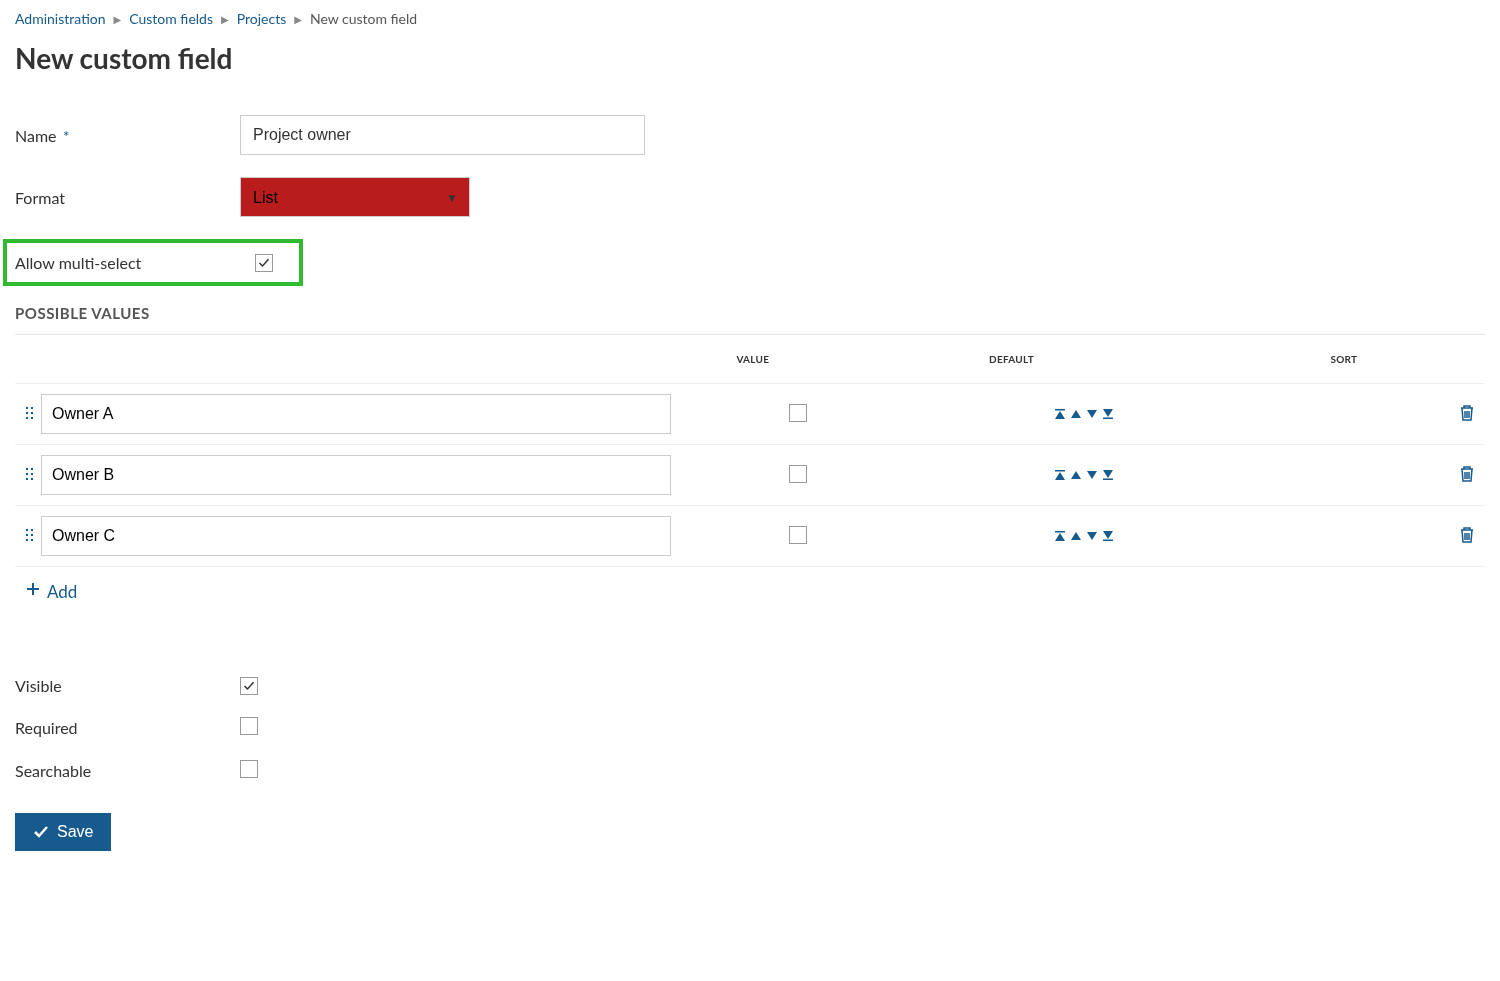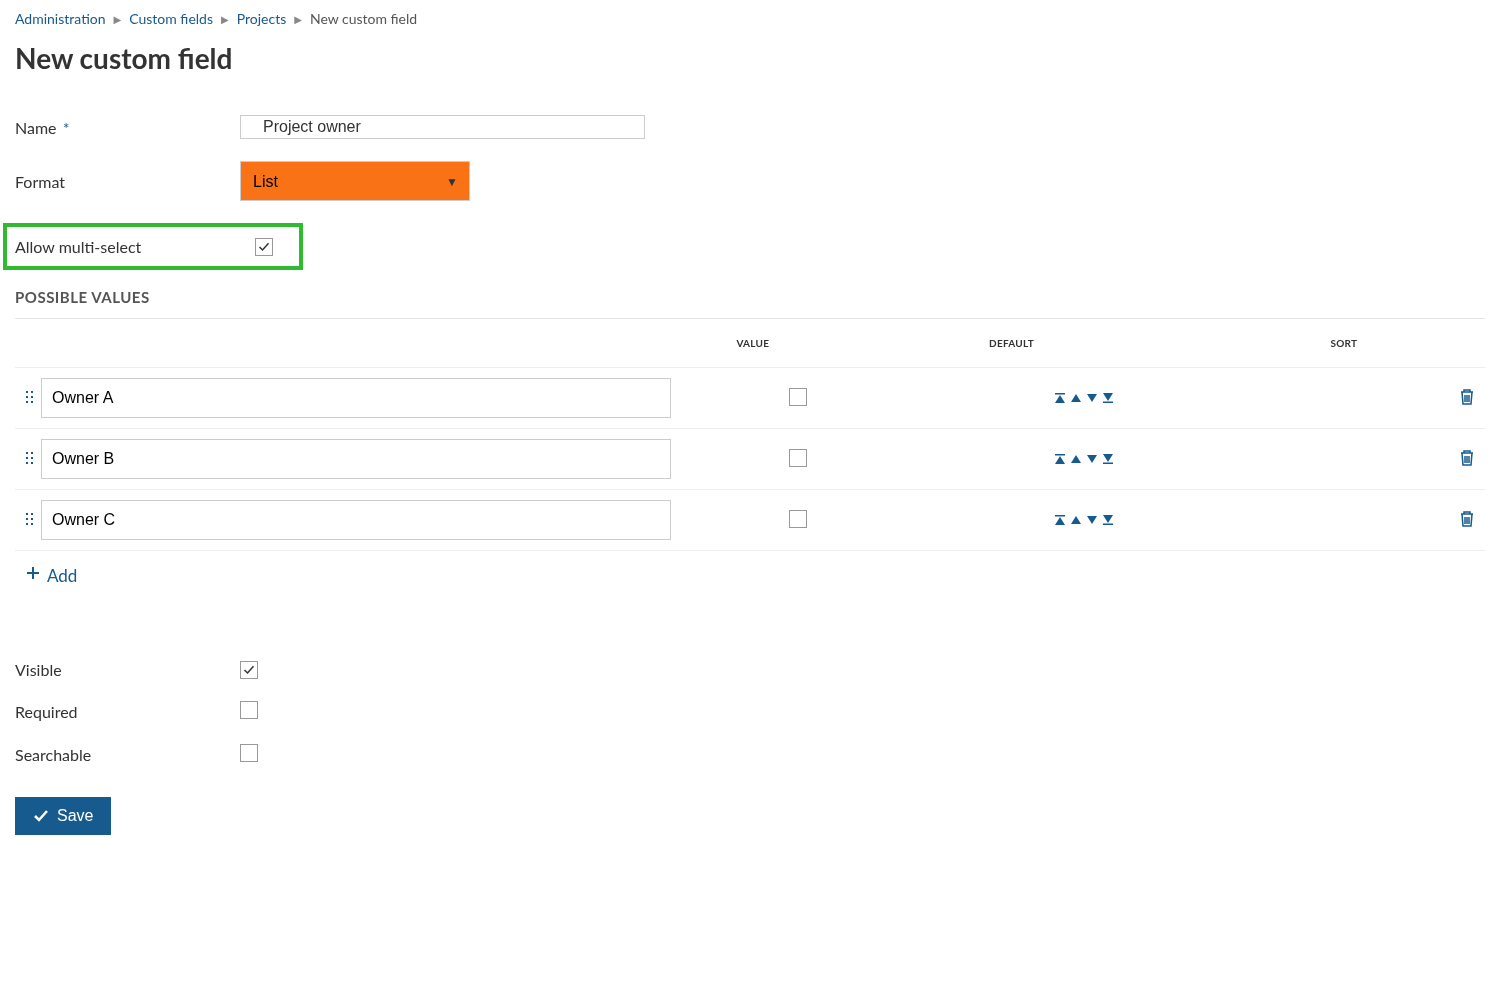--- a/index.html
+++ b/index.html
@@ -42,40 +42,40 @@
     width: 225px;
     font-size: 16px;
     color: #333;
   }
   .form-row .row-label .req { color: #175a8e; margin-left: 2px; }
   .form-row .row-control {
     flex: 1;
   }
   input[type=text].text-input {
     width: 405px;
-    height: 24px;
-    padding: 6px 22px;
+    height: 40px;
+    padding: 6px 12px;
     border: 1px solid #ccc;
     font-size: 16px;
     color: #333;
   }
   .select-wrap {
     position: relative;
     width: 230px;
   }
   .select-wrap select {
     width: 100%;
     height: 40px;
     padding: 2px 12px;
     border: 1px solid #ccc;
     font-size: 16px;
     -webkit-appearance: none;
     -moz-appearance: none;
     appearance: none;
-    background: #f97316;
+    background: #b91c1c;
   }
   .select-wrap .caret {
     position: absolute;
     right: 12px;
     top: 50%;
     transform: translateY(-50%);
     pointer-events: none;
     font-size: 12px;
     color: #333;
   }

